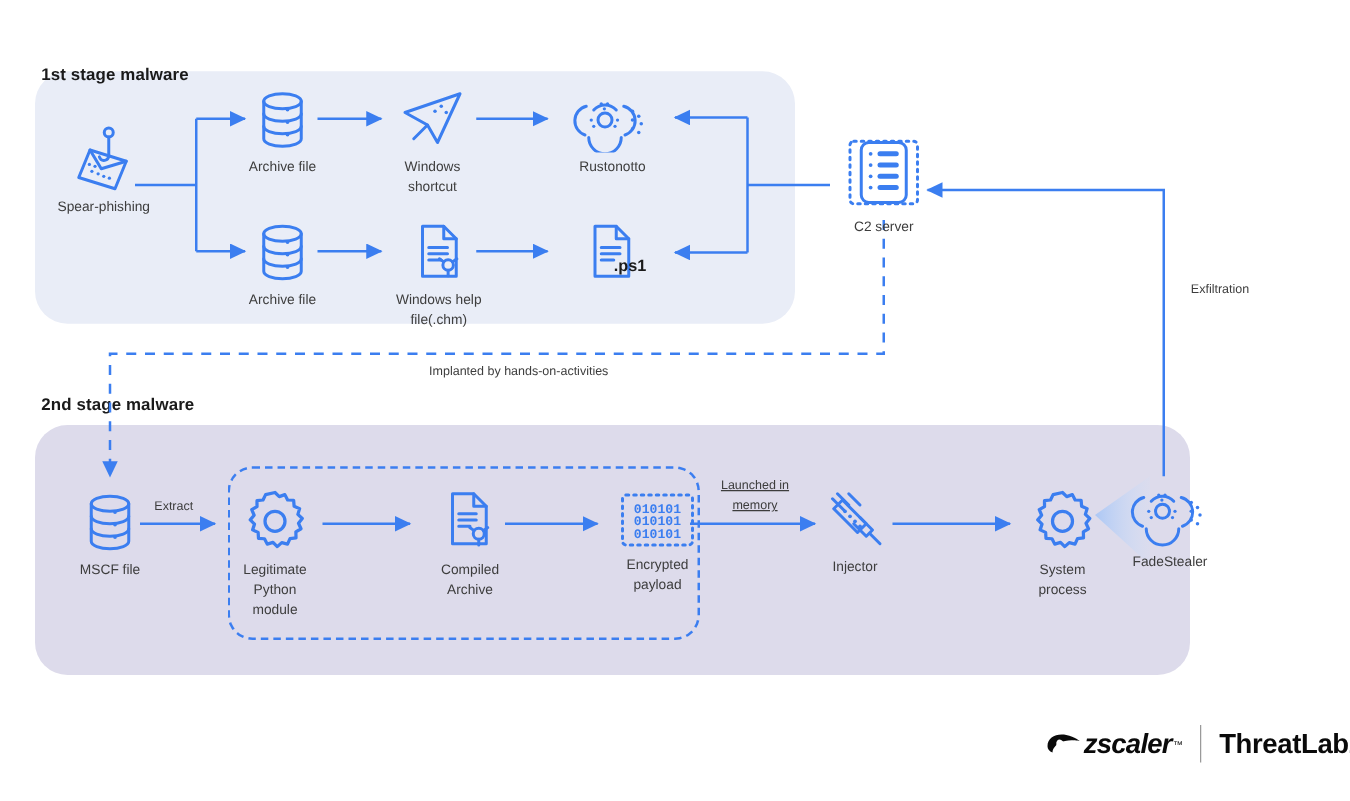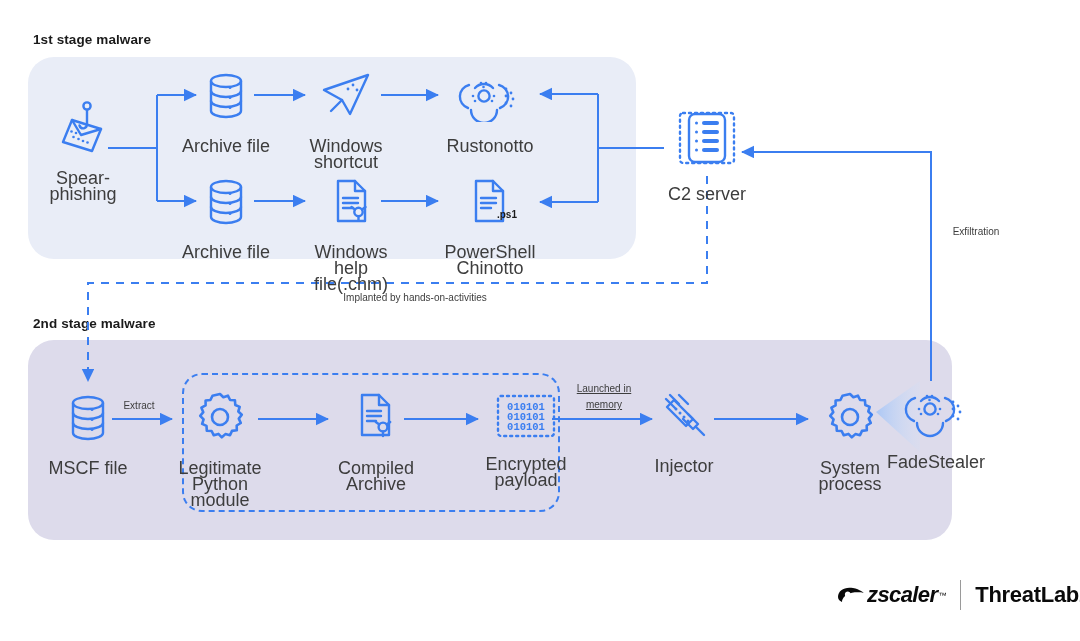--- a/index.html
+++ b/index.html
@@ -21,28 +21,28 @@
   #panel-stage2{
     left:28px;top:340px;width:924px;height:200px;
     background:#dddbeb;border-radius:26px;
   }
 
   
   .stage-label{
     position:absolute;font-size:13.5px;font-weight:bold;color:#1a1a1a;
     letter-spacing:.1px;
   }
-  #label-stage1{left:33px;top:32px;}
+  #label-stage1{left:33px;top:52px;}
   #label-stage2{left:33px;top:316px;}
 
   
   .node{position:absolute;text-align:center;}
   .node .cap{
-    font-size:18px;color:#3d3d3d;line-height:16px;white-space:pre-line;
-    margin-top:16px;
+    font-size:11px;color:#3d3d3d;line-height:16px;white-space:pre-line;
+    margin-top:4px;
   }
   .icon{display:block;margin:0 auto;}
 
   
   #python-group{
     position:absolute;left:182px;top:373px;width:378px;height:139px;
     border:2px dashed #3b7ef0;border-radius:20px;box-sizing:border-box;
   }
 
   
@@ -241,24 +241,22 @@
 
 <div class="node" id="n-chinotto" style="left:438px;top:176px;width:104px;">
   <div style="position:relative;width:50px;margin:0 auto;">
     <svg class="icon" width="50" height="52" viewBox="0 0 50 52">
       <g fill="none" stroke="#3b7ef0" stroke-width="2.4" stroke-linecap="round" stroke-linejoin="round">
         <path d="M11,5 L28,5 L38,15 L38,45 L11,45 Z"></path>
         <path d="M28,5 L28,15 L38,15"></path>
         <path d="M16,22 L31,22 M16,27 L31,27 M16,32 L26,32"></path>
       </g>
     </svg>
-    <span style="position:absolute;right:-2px;bottom:8px;font-size:10px;font-weight:bold;color:#1a1a1a;">.ps1</span>
+    <span style="position:absolute;right:-2px;bottom:8px;font-size:13px;font-weight:bold;color:#1a1a1a;">.ps1</span>
   </div>
-  <div class="cap">PowerShell
-Chinotto</div>
 </div>
 
 <div class="node" id="n-c2" style="left:664px;top:108px;width:86px;">
   <svg class="icon" width="64" height="62" viewBox="0 0 64 62">
     <rect x="14" y="6" width="36" height="48" rx="6" fill="none" stroke="#3b7ef0" stroke-width="2.4"></rect>
     <g fill="#3b7ef0">
       <rect x="27" y="13" width="17" height="4" rx="2"></rect>
       <rect x="27" y="22" width="17" height="4" rx="2"></rect>
       <rect x="27" y="31" width="17" height="4" rx="2"></rect>
       <rect x="27" y="40" width="17" height="4" rx="2"></rect>

